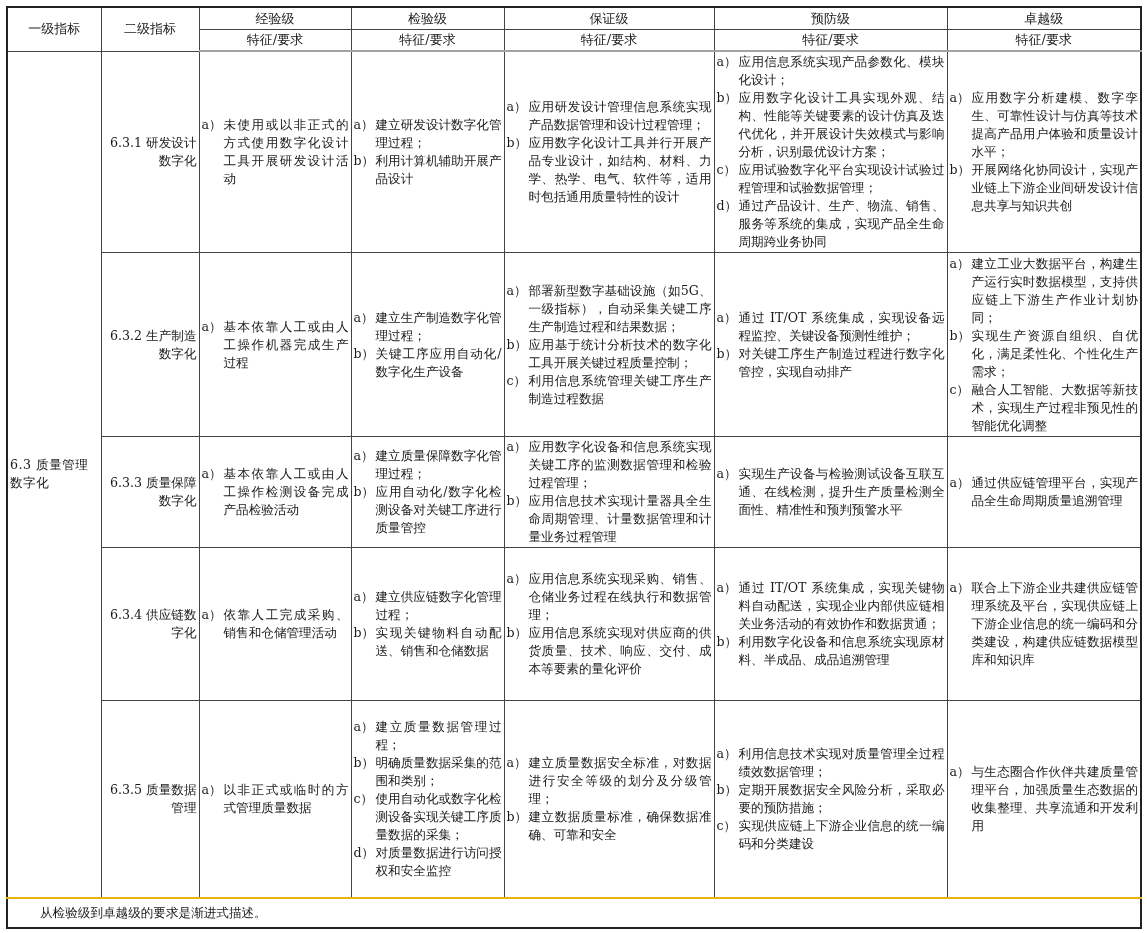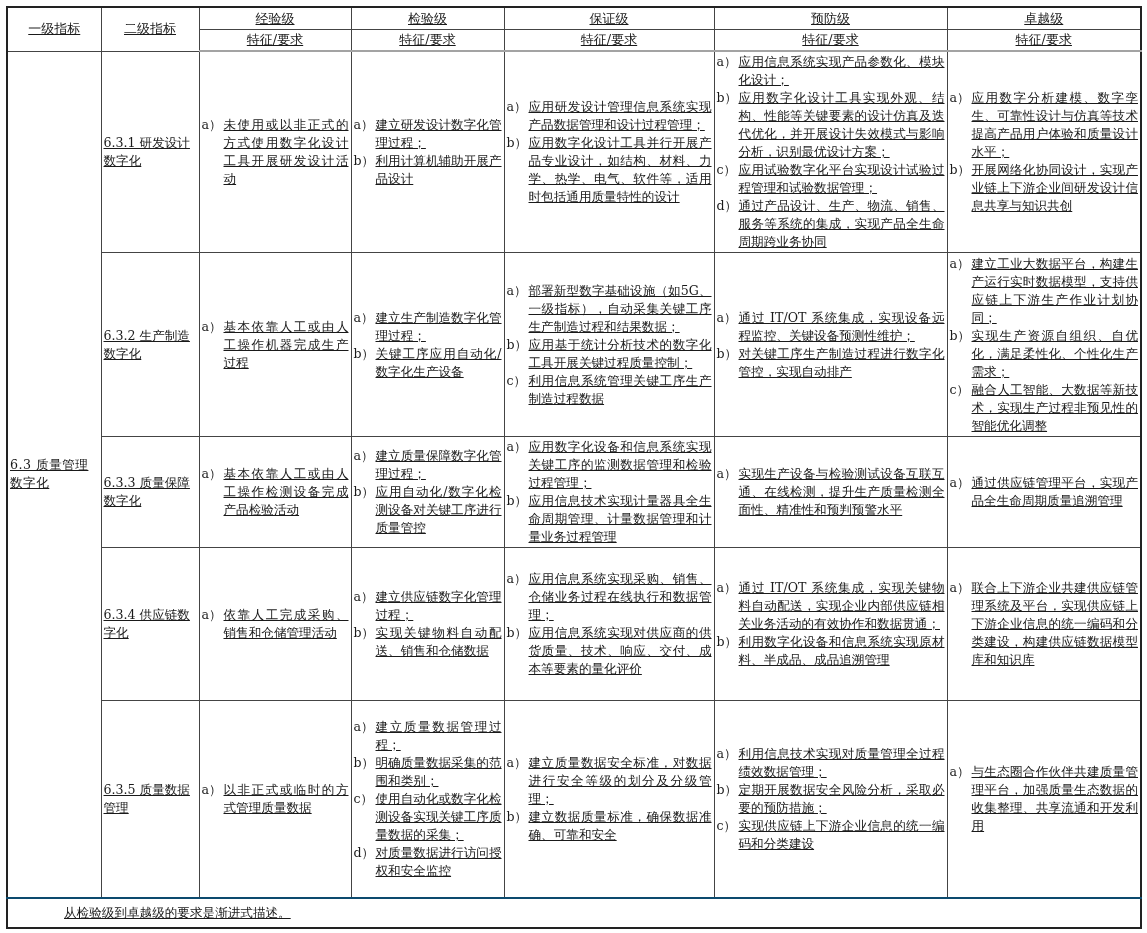--- a/index.html
+++ b/index.html
@@ -1,35 +1,35 @@
 <!DOCTYPE html>
 <html><head>
 <meta charset="utf-8">
 <style>
   html, body { margin: 0; padding: 0; background: #ffffff; }
   body { width: 1147px; height: 933px; position: relative; overflow: hidden;
          font-family: "DejaVu Serif", "Liberation Serif", serif; color: #1a1a1a; }
   table.std { position: absolute; left: 6px; top: 6px; width: 1134px; border-collapse: collapse;
-              table-layout: fixed; border: 2px solid #222; font-size: 12.6px; line-height: 18px; text-decoration: underline; }
+              table-layout: fixed; border: 2px solid #222; font-size: 12.6px; line-height: 18px; }
   table.std td, table.std th { border: 1px solid #444; vertical-align: middle; padding: 1px 2px; font-weight: normal; }
   th.hd { text-align: center; font-size: 13px; line-height: 18px; padding: 0; }
   th.hd.top { height: 19px; }
   th.hd.sub { height: 18px; }
   thead tr:last-child th { border-bottom: 2px solid #a3a3a3; text-align: center; }
   td.lvl1 { vertical-align: middle; padding-left: 4px; letter-spacing: 0.5px; }
-  td.lvl2 { padding-left: 4px; }
+  td.lvl2 { padding-left: 4px; text-align: right; }
   ol.items { list-style: none; margin: 0; padding: 0; }
   ol.items li { position: relative; padding-left: 22px; text-align: justify; }
   ol.items li .mk { position: absolute; left: 0; top: 0; }
   tr.r1 td { height: 198px; }
   tr.r2 td { height: 181px; }
   tr.r3 td { height: 106px; }
   tr.r4 td { height: 150px; }
   tr.r5 td { height: 194px; }
-  tr.foot td { height: 26px; padding-left: 56px; border-top: 2px solid #0c4a6e; }
+  tr.foot td { height: 26px; padding-left: 32px; border-top: 2px solid #eab308; }
 </style>
 </head>
 <body>
 
 <table class="std">
   <colgroup>
     <col style="width:94px">
     <col style="width:98px">
     <col style="width:152px">
     <col style="width:153px">

